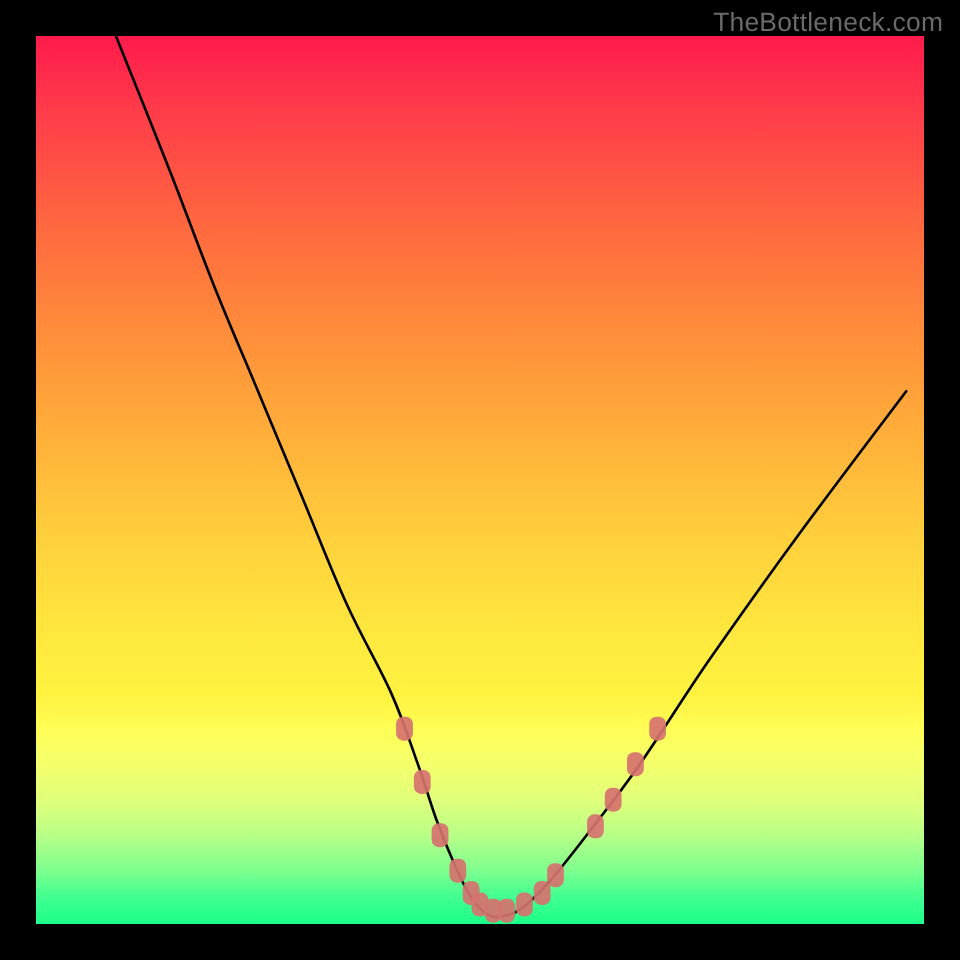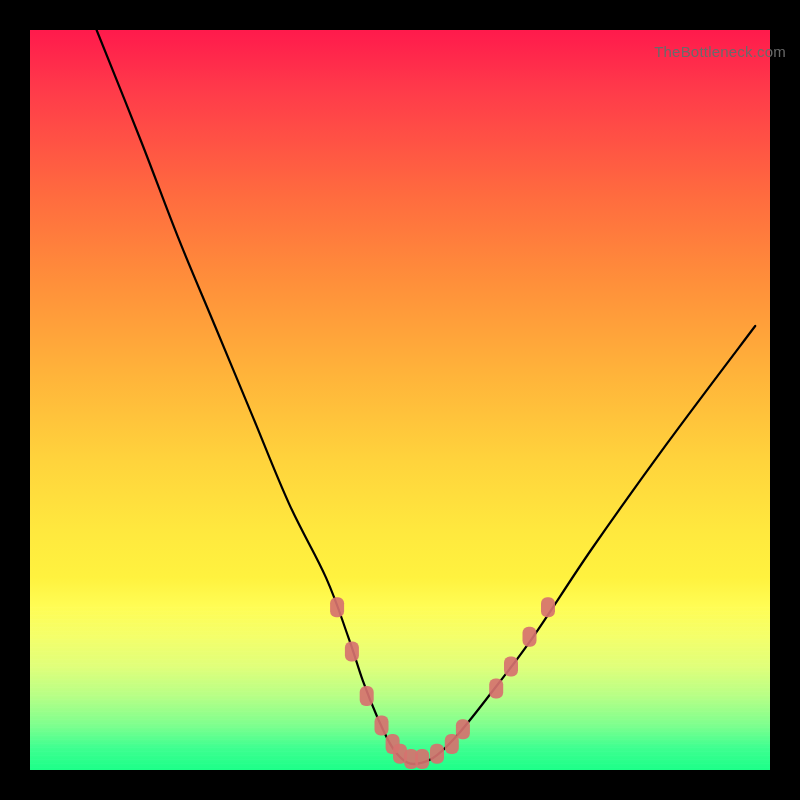--- a/index.html
+++ b/index.html
@@ -15,26 +15,25 @@
     position: relative;
     width: 800px;
     height: 800px;
     background: #000;
   }
   .watermark {
     position: absolute;
     top: 6px;
     right: 14px;
     color: #6a6a6a;
-    font-size: 15px;
+    font-size: 22px;
     font-weight: 500;
     letter-spacing: 0.2px;
     z-index: 10;
     user-select: none;
-    margin-top: 37px;
   }
   .plot {
     position: absolute;
     left: 30px;
     top: 30px;
     width: 740px;
     height: 740px;
     overflow: hidden;
   }
   .gradient {

